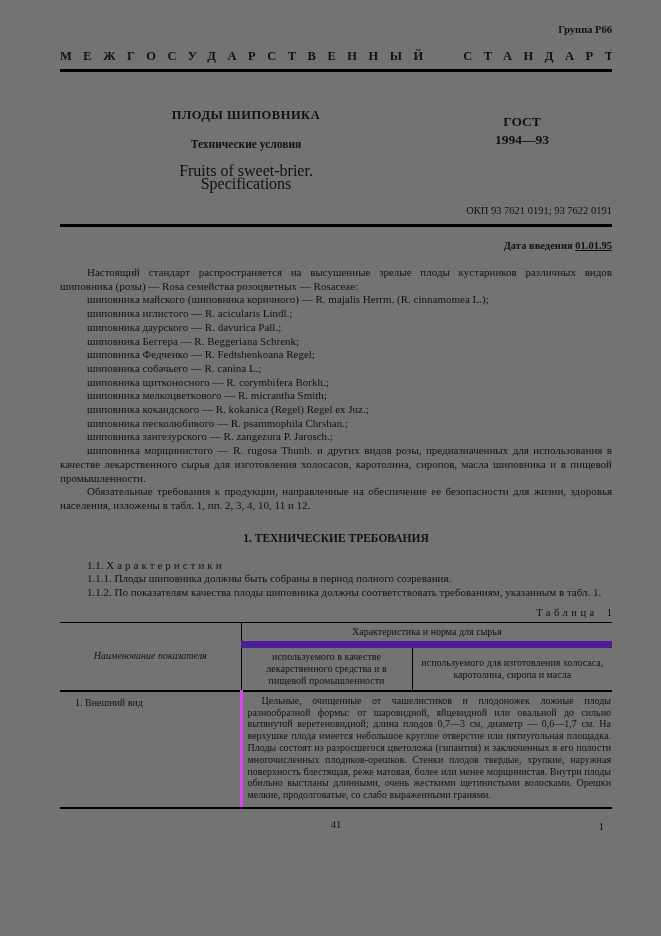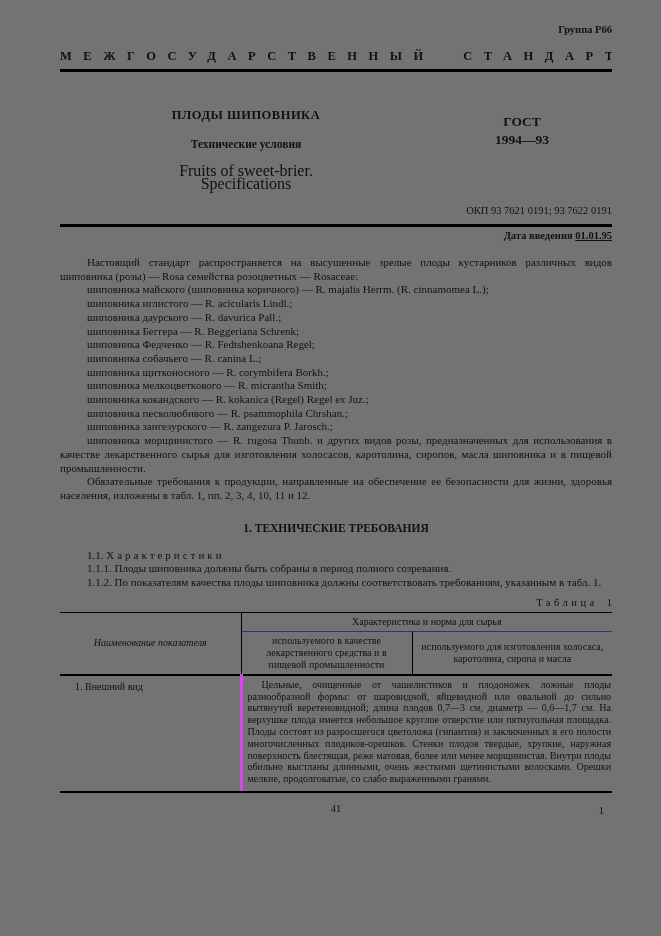--- a/index.html
+++ b/index.html
@@ -72,21 +72,21 @@
     margin-top: 15px;
     font-size: 10.5px;
     text-align: right;
   }
   .rule-okp {
     border: none;
     border-top: 3px solid #000;
     margin-top: 8px;
   }
   .date-line {
-    margin-top: 3px;
+    margin-top: 13px;
     text-align: right;
     font-weight: bold;
     font-size: 10.5px;
   }
   .date-line .u { text-decoration: underline; }
   .body-text { margin-top: 15px; }
   .body-text p, .clauses p {
     font-size: 11px;
     line-height: 13.7px;
     text-align: justify;
@@ -118,21 +118,21 @@
     font-size: 10px;
     line-height: 12px;
     text-align: center;
     vertical-align: middle;
     padding: 3px 8px;
   }
   .col-name  { width: 181px; }
   .col-med   { width: 171px; }
   .col-prod  { width: 200px; }
   th.name-hdr { border-right: 1px solid #000; border-bottom: 2px solid #000; font-style: italic; }
-  th.group-hdr { border-bottom: 1px solid #4c1d95; padding: 2px 4px; }
+  th.group-hdr { border-bottom: 7px solid #4c1d95; padding: 2px 4px; }
   th.sub-hdr { border-bottom: 2px solid #000; }
   th.sub-hdr.med { border-right: 1px solid #000; }
   td.row-name {
     border-right: 3px solid #d946ef;
     vertical-align: top;
     padding: 5px 4px 0 15px;
     font-size: 10px;
     line-height: 12px;
   }
   td.row-value {

